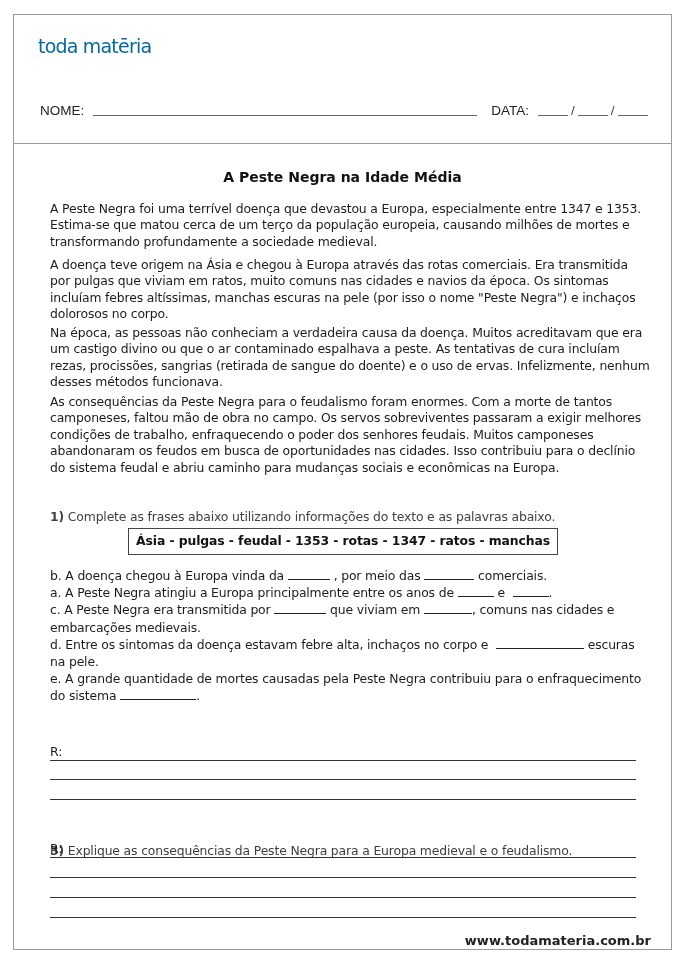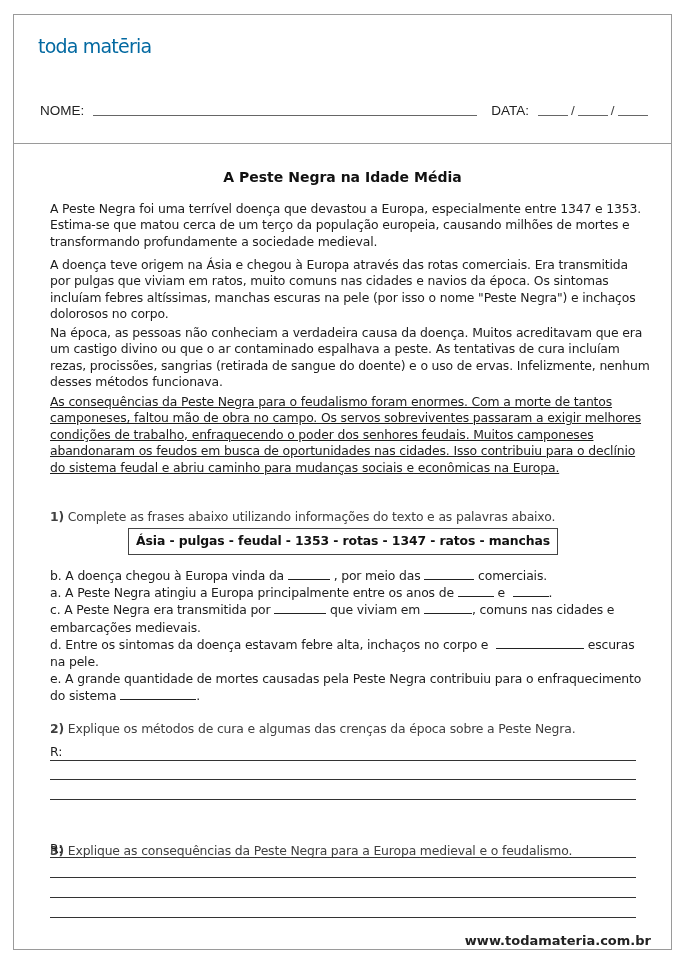--- a/index.html
+++ b/index.html
@@ -39,21 +39,21 @@
       position: absolute; left: 0; width: 100%; top: 154px;
       text-align: center; font-size: 14px; font-weight: bold; color: #111;
     }
     .para {
       position: absolute; left: 36px; width: 600px;
       font-size: 12.4px; line-height: 16.4px; color: #1c1c1c; letter-spacing: -0.15px;
     }
     .p1 { top: 186px; }
     .p2 { top: 242px; }
     .p3 { top: 310px; }
-    .p4 { top: 379px; text-decoration: underline; }
+    .p4 { top: 379px; }
 
     .q { position: absolute; left: 36px; width: 600px; font-size: 12.4px; line-height: 16.4px; color: #404040; letter-spacing: -0.15px; }
     .q b { font-weight: bold; }
     .q1 { top: 494px; }
     .wordbank {
       position: absolute; left: 114px; top: 513px; width: 430px; height: 27px;
       border: 1.5px solid #444; text-align: center; font-size: 12.4px; font-weight: bold;
       line-height: 24px; color: #111; letter-spacing: -0.1px;
     }
     .items { position: absolute; left: 36px; top: 552px; width: 600px; font-size: 12.4px; line-height: 17.2px; color: #1c1c1c; letter-spacing: -0.15px; }
@@ -114,23 +114,20 @@
       <span>c. A Peste Negra era transmitida por </span><span class="blank" style="width:52px"></span><span> que viviam em </span><span class="blank" style="width:48px"></span><span>, comuns nas cidades e embarcações medievais.</span>
     </div>
     <div>
       <span>d. Entre os sintomas da doença estavam febre alta, inchaços no corpo e </span>&nbsp;<span class="blank" style="width:88px"></span><span> escuras na pele.</span>
     </div>
     <div>
       <span>e. A grande quantidade de mortes causadas pela Peste Negra contribuiu para o enfraquecimento do sistema </span><span class="blank" style="width:76px"></span><span>.</span>
     </div>
   </div>
 
-  <div class="q q2">
-    <b>2)</b><span> Explique os métodos de cura e algumas das crenças da época sobre a Peste Negra.</span>
-  </div>
   <div class="r-label" style="top:729px">R:</div>
   <div class="ans-line" style="top:745px"></div>
   <div class="ans-line" style="top:764px"></div>
   <div class="ans-line" style="top:784px"></div>
 
   <div class="q q3">
     <b>3)</b><span> Explique as consequências da Peste Negra para a Europa medieval e o feudalismo.</span>
   </div>
   <div class="r-label" style="top:826px">R:</div>
   <div class="ans-line" style="top:842px"></div>

